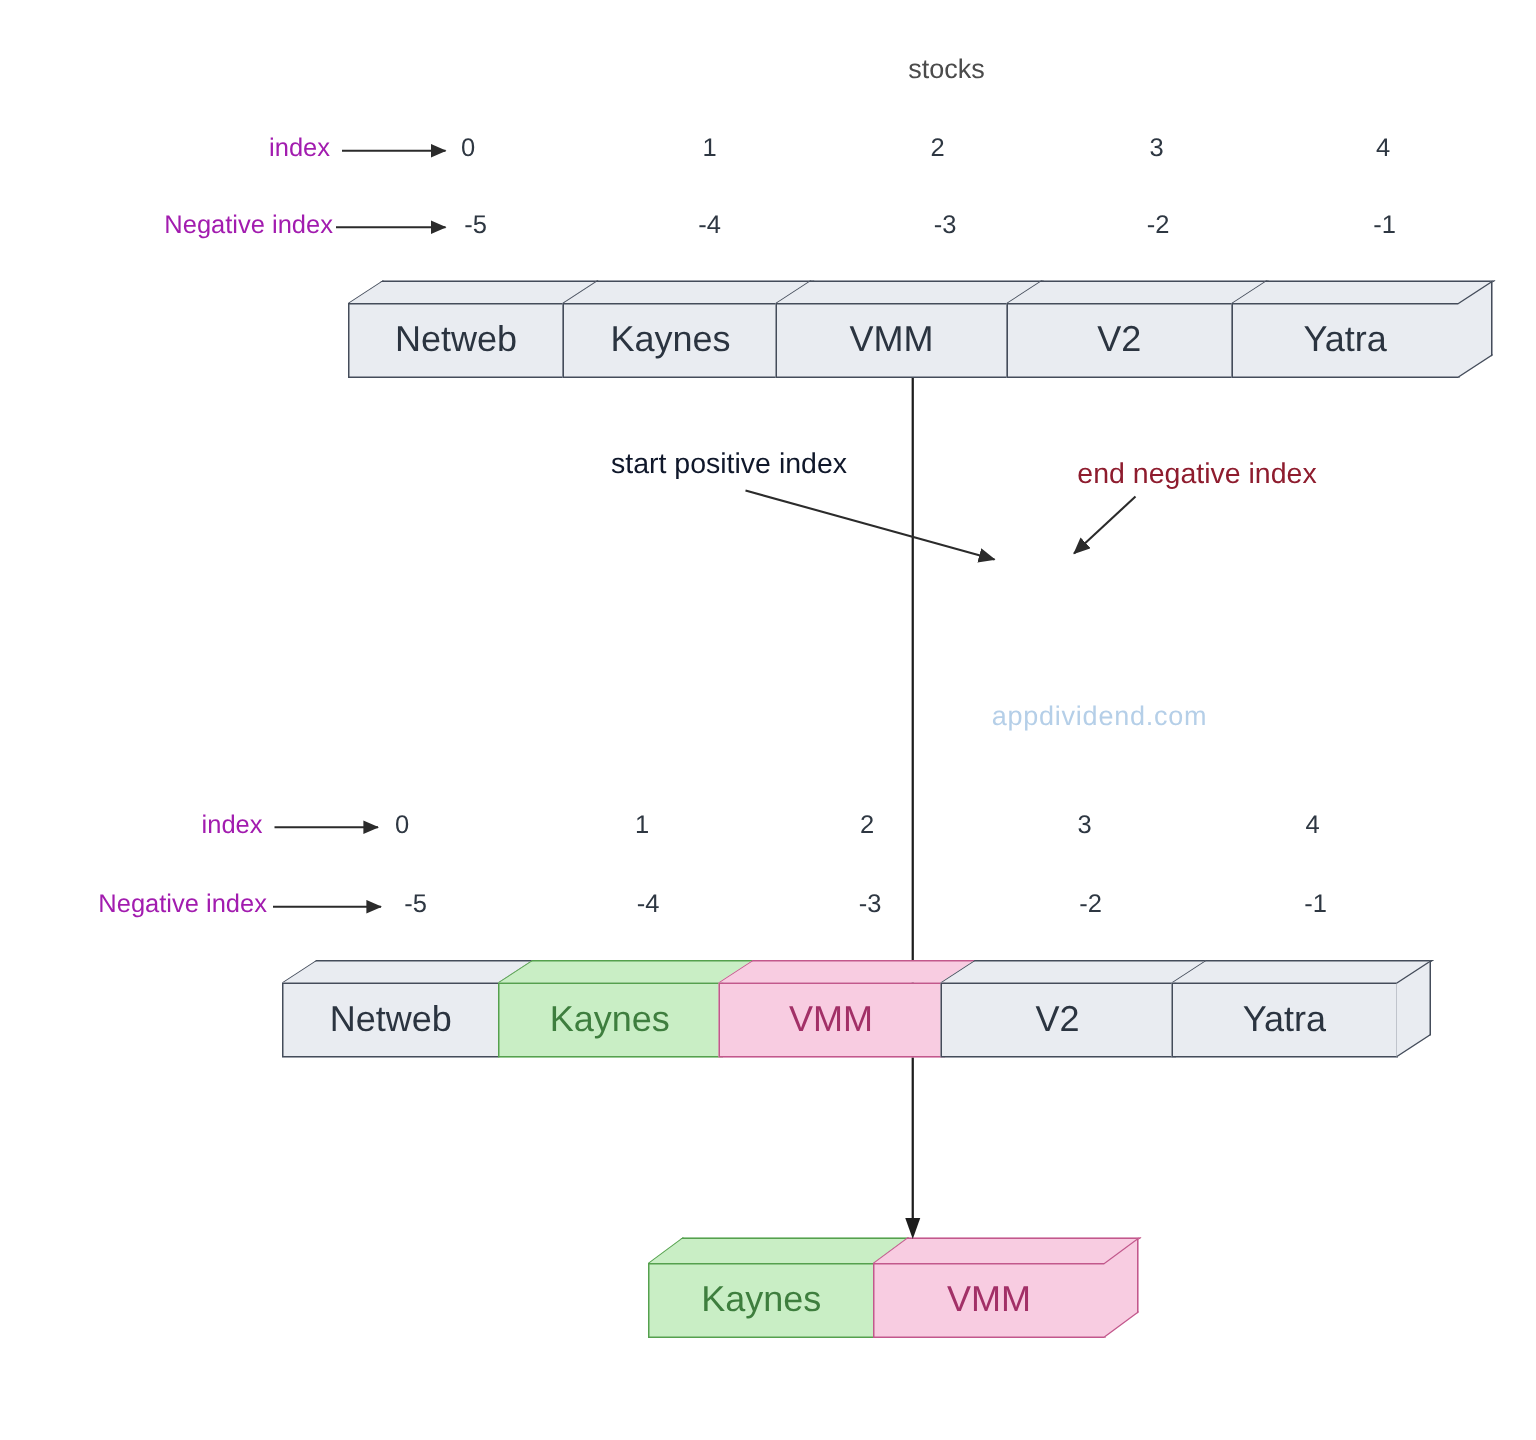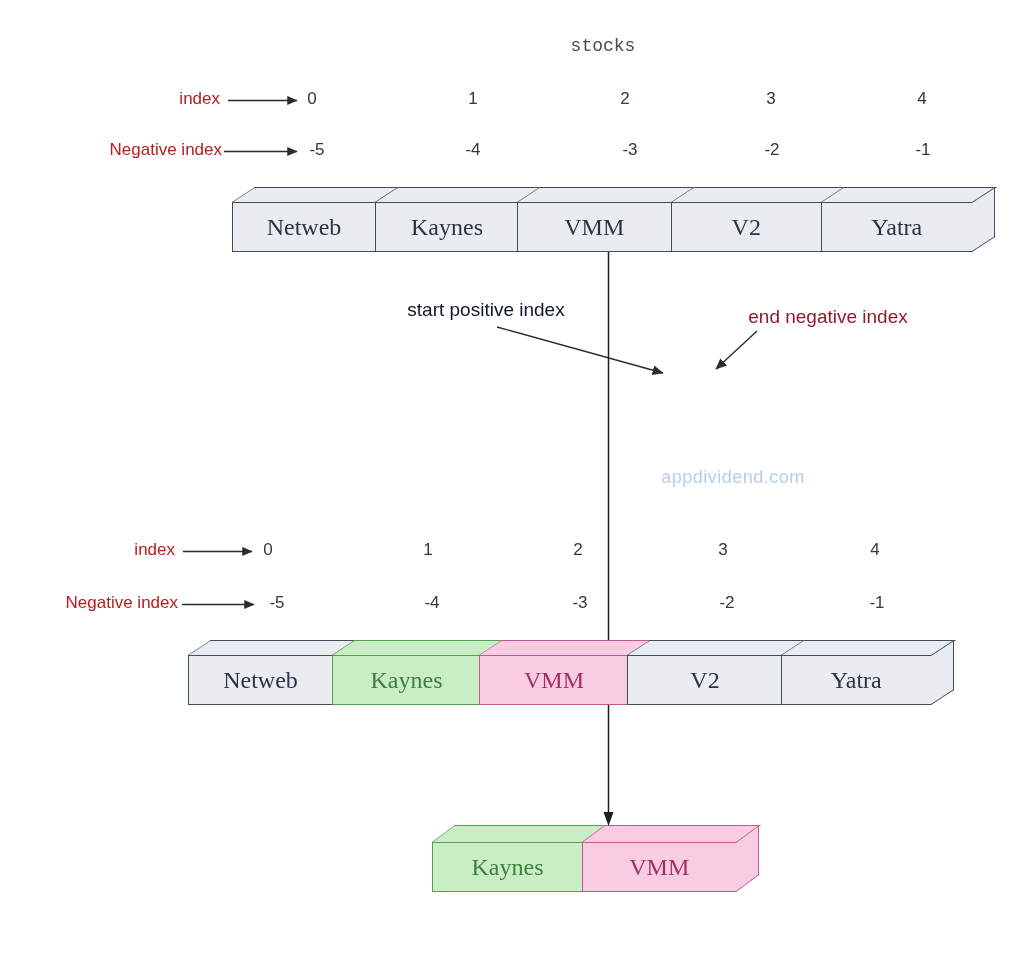--- a/index.html
+++ b/index.html
@@ -5,24 +5,24 @@
   html,body{margin:0;padding:0;background:#ffffff;}
   .canvas{
     position:relative;width:1024px;height:960px;background:#ffffff;overflow:hidden;
     font-family:"Liberation Sans", sans-serif;color:#2e3742;
   }
   .layer{position:absolute;left:0;top:0;pointer-events:none;}
   .bg{z-index:0;}
   .fg{z-index:6;}
   .txt{position:absolute;white-space:nowrap;}
   .title{font-size:18px;color:#4b4b4b;}
-  .idx-label{font-size:17px;text-align:right;color:#b91c1c;}
+  .idx-label{font-size:17px;text-align:right;color:#a21caf;}
   .idx-num{font-size:17px;transform:translateX(-50%);color:#2e3742;}
   
-  .cell{position:absolute;z-index:2;box-sizing:border-box;font-family:Liberation Serif, serif;}
+  .cell{position:absolute;z-index:2;box-sizing:border-box;}
   .face{position:absolute;box-sizing:border-box;border:1.5px solid #444c5a;background:#e9ecf1;}
   .f-top{left:0;right:0;top:0;height:15px;border-bottom:none;
          transform:skewX(-56.9deg);transform-origin:0 100%;}
   .f-front{left:0;right:0;top:15px;height:50px;display:flex;align-items:center;justify-content:center;
            font-size:24px;color:#2b3440;}
   .f-side{left:100%;margin-left:-1.5px;top:15px;width:23px;height:50px;border-left:none;
           transform:skewY(-33.1deg);transform-origin:0 0;}
   
   .res .f-top{height:17px;transform:skewX(-53.5deg);}
   .res .f-front{top:17px;}
@@ -55,21 +55,21 @@
         <path d="M0,0 L8,3.5 L0,7 z" fill="#2b2b2b"></path>
       </marker>
     </defs>
     <line x1="228" y1="100.5" x2="297" y2="100.5" stroke="#2b2b2b" stroke-width="1.3" marker-end="url(#ah)"></line>
     <line x1="224" y1="151.5" x2="297" y2="151.5" stroke="#2b2b2b" stroke-width="1.3" marker-end="url(#ah)"></line>
     <line x1="183" y1="551.5" x2="252" y2="551.5" stroke="#2b2b2b" stroke-width="1.3" marker-end="url(#ah)"></line>
     <line x1="182" y1="604.5" x2="254" y2="604.5" stroke="#2b2b2b" stroke-width="1.3" marker-end="url(#ah)"></line>
     <line x1="608.5" y1="252" x2="608.5" y2="815" stroke="#1d1d1d" stroke-width="1.5"></line>
   </svg>
 
-  <div class="txt title" style="left:603px;top:36px;transform:translateX(-50%);font-family:Liberation Mono, monospace;">stocks</div>
+  <div class="txt title" style="left:631px;top:36px;transform:translateX(-50%);">stocks</div>
 
   <div class="txt idx-label" style="left:130px;top:89px;width:90px;">index</div>
   <div class="txt idx-num" style="left:312px;top:89px;">0</div>
   <div class="txt idx-num" style="left:473px;top:89px;">1</div>
   <div class="txt idx-num" style="left:625px;top:89px;">2</div>
   <div class="txt idx-num" style="left:771px;top:89px;">3</div>
   <div class="txt idx-num" style="left:922px;top:89px;">4</div>
 
   <div class="txt idx-label" style="left:78px;top:140px;width:144px;">Negative index</div>
   <div class="txt idx-num" style="left:317px;top:140px;">-5</div>
@@ -104,21 +104,21 @@
   </div>
   <div class="cell" style="left:820.5px;top:187px;width:152.5px;height:65px;">
     <div class="face f-top"></div>
     <div class="face f-front">
         <span>Yatra</span>
       </div>
     <div class="face f-side"></div>
   </div>
 
   <div class="ann ann-start" style="left:486px;top:299px;">start positive index</div>
-  <div class="ann ann-end" style="left:828px;top:306px;">end negative index</div>
+  <div class="ann ann-end" style="left:798px;top:306px;">end negative index</div>
 
 
   <div class="watermark" style="left:733px;top:467px;">appdividend.com</div>
 
   <div class="txt idx-label" style="left:85px;top:540px;width:90px;">index</div>
   <div class="txt idx-num" style="left:268px;top:540px;">0</div>
   <div class="txt idx-num" style="left:428px;top:540px;">1</div>
   <div class="txt idx-num" style="left:578px;top:540px;">2</div>
   <div class="txt idx-num" style="left:723px;top:540px;">3</div>
   <div class="txt idx-num" style="left:875px;top:540px;">4</div>

